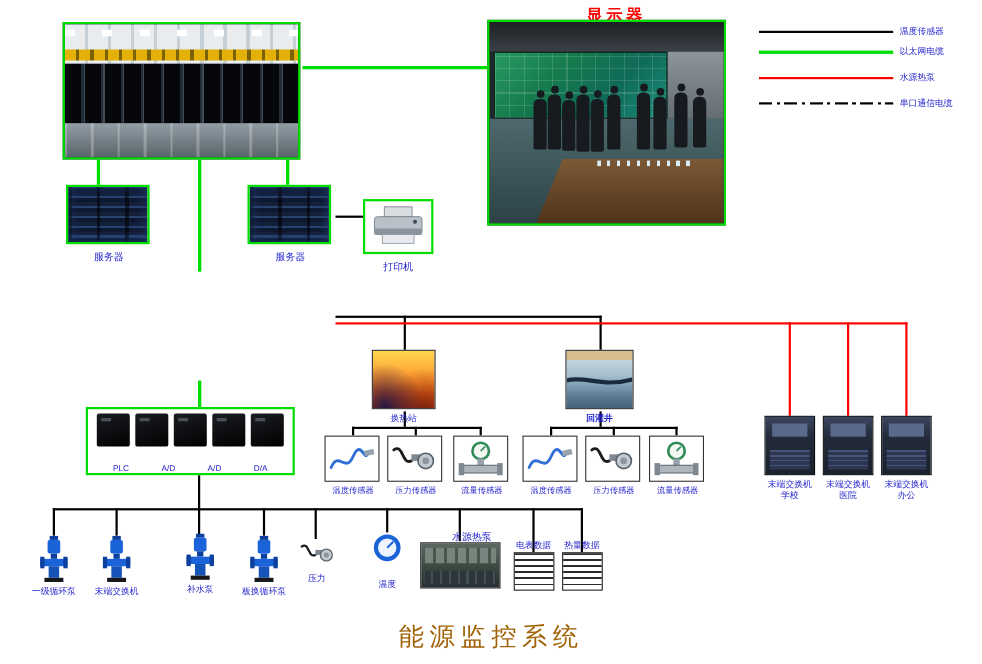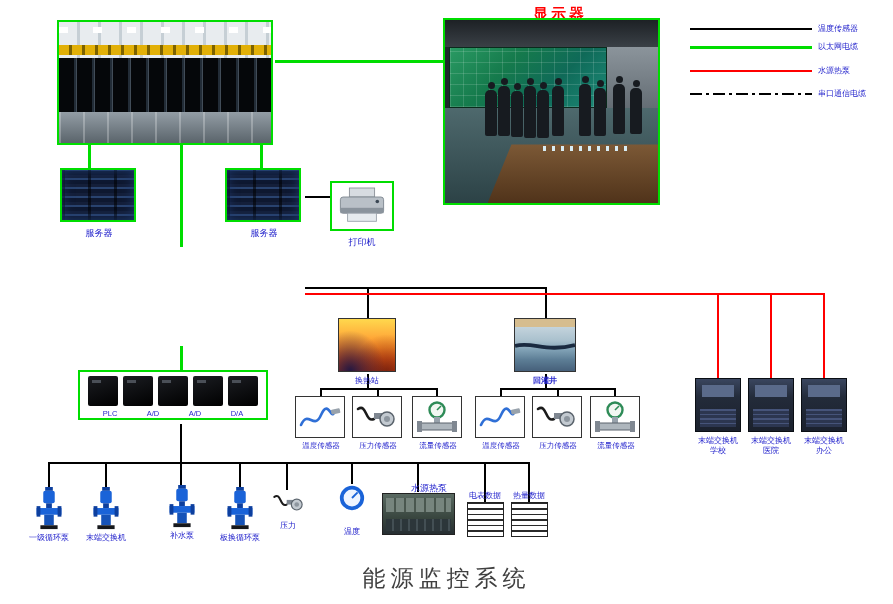--- a/index.html
+++ b/index.html
@@ -13,21 +13,21 @@
   .ln.black { background:#000000; }
   .ln.red   { background:#ff0000; }
   .ln.dashed{ background:repeating-linear-gradient(90deg,#000 0 12px,transparent 12px 16px,#000 16px 19px,transparent 19px 23px); }
 
   
   .red-label { position:absolute; color:#ff0000; font-weight:bold; font-size:15px;
                letter-spacing:3px; font-family:"Liberation Serif","DejaVu Serif",serif; text-align:center; }
   .blab { position:absolute; color:#2222cc; font-size:9px; text-align:center; line-height:1.2; }
   .s8 { font-size:8px; } .s7 { font-size:7.5px; } .left { text-align:left; }
   #main-title { position:absolute; left:0; right:0; top:563px; text-align:center; font-size:23px;
-                color:#404040; letter-spacing:5px; font-family:"Liberation Serif","DejaVu Serif",serif; }
+                color:#a16207; letter-spacing:5px; font-family:"Liberation Serif","DejaVu Serif",serif; }
 
   
   .photo { position:absolute; border:2px solid #00dd00; overflow:hidden; background:#20262c; }
   .photo > div { position:absolute; }
   
   .cc-ceiling { top:0; left:0; right:0; height:30%;
     background:repeating-linear-gradient(90deg,#e8ecef 0 18px,#c6cfd5 18px 21px); }
   .cc-lights { top:4%; left:0; right:0; height:5%;
     background:repeating-linear-gradient(90deg,#ffffff 0 9px,transparent 9px 34px); }
   .cc-tray { top:19%; left:0; right:0; height:8%;
@@ -183,21 +183,21 @@
       <rect x="16" y="2" width="28" height="10" fill="#d7dce1" stroke="#8a9097"></rect>
       <rect x="6" y="12" width="48" height="18" rx="3" fill="#b9c0c7" stroke="#7d868f"></rect>
       <rect x="6" y="24" width="48" height="6" fill="#8a939c"></rect>
       <rect x="14" y="30" width="32" height="9" fill="#e6eaee" stroke="#9aa2ab"></rect>
       <circle cx="47" cy="17" r="2" fill="#3b4754"></circle>
     </svg>
   </div>
   <div class="blab" style="left:328px;top:237px;width:68px;">打印机</div>
 
 
-  <div class="green-box" style="left:78px;top:370px;width:190px;height:50px;">
+  <div class="green-box" style="left:78px;top:370px;width:190px;height:62px;">
     <div class="plc-modules">
       <div class="plc-module"></div>
       <div class="plc-module"></div>
       <div class="plc-module"></div>
       <div class="plc-module"></div>
       <div class="plc-module"></div>
     </div>
     <div class="plc-labels">
       <span>PLC</span>
       <span>A/D</span>

